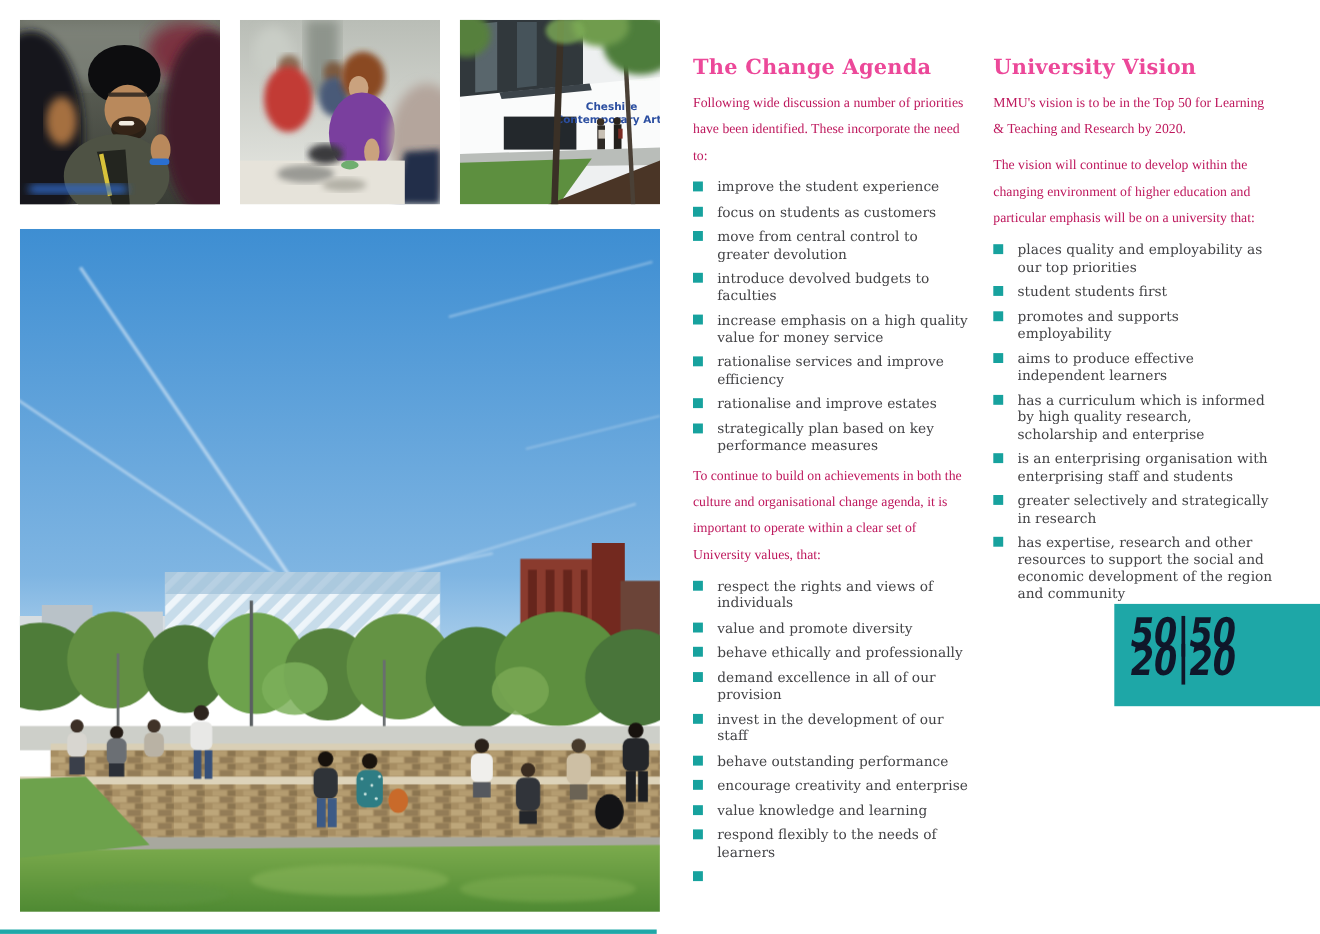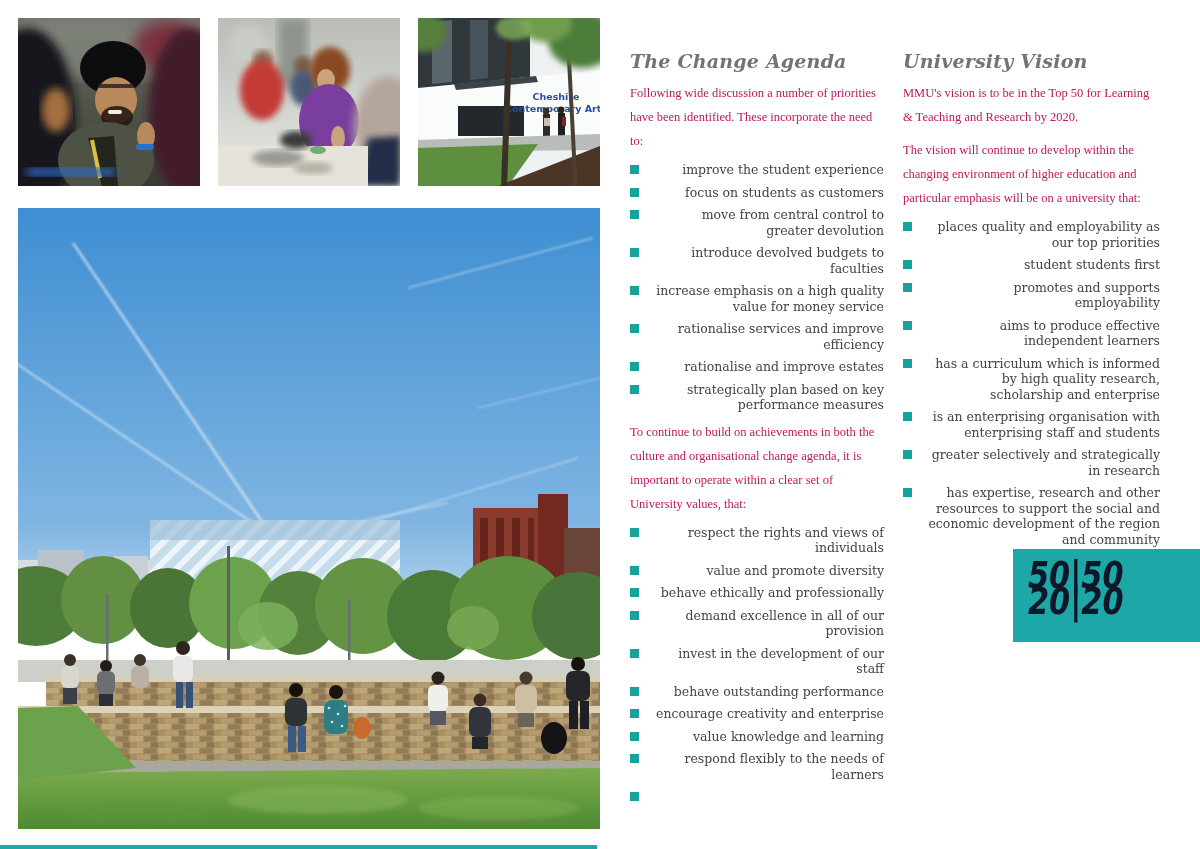--- a/index.html
+++ b/index.html
@@ -11,31 +11,31 @@
   .thumb{position:absolute;top:18px;width:182px;height:168px;overflow:hidden;}
   #thumb1{left:18px}#thumb2{left:218px}#thumb3{left:418px}
   .main-photo{position:absolute;left:18px;top:208px;width:582px;height:621px;overflow:hidden;}
   svg{display:block}
 
   .col{position:absolute;top:50px;}
   .col-1{left:630px;width:254px;}
   .col-2{left:903px;width:257px;}
 
   h2.sec-title{
-    font-size:19px;line-height:22px;font-weight:bold;color:#737373;
-    margin:0 0 9px 0;letter-spacing:0.2px;font-style:italic;
+    font-size:19px;line-height:22px;font-weight:bold;color:#ec4899;
+    margin:0 0 9px 0;letter-spacing:0.2px;
   }
   .sec-title.spaced{margin-top:16px;}
   p.body-text{
     font-size:12.5px;line-height:24px;color:#be185d;margin:0 0 9px 0;font-family:Liberation Serif, serif;
   }
   ul.bullets{list-style:none;margin:0 0 6px 0;padding:0;}
   ul.bullets li{
     position:relative;padding-left:22px;margin-bottom:7px;
-    font-size:12.5px;line-height:15.5px;color:#434346;text-align:right;
+    font-size:12.5px;line-height:15.5px;color:#434346;
   }
   ul.bullets li .sq{
     position:absolute;left:0;top:3px;width:9px;height:9px;background:#17a29e;
   }
 
   .logo-block{
     position:absolute;left:1013px;top:549px;width:207px;height:93px;
     background:#1ea7a7;box-sizing:border-box;padding:13px 0 0 15px;
     font-family:"DejaVu Sans","Liberation Sans",sans-serif;color:#0f172a;font-style:italic;
   }

